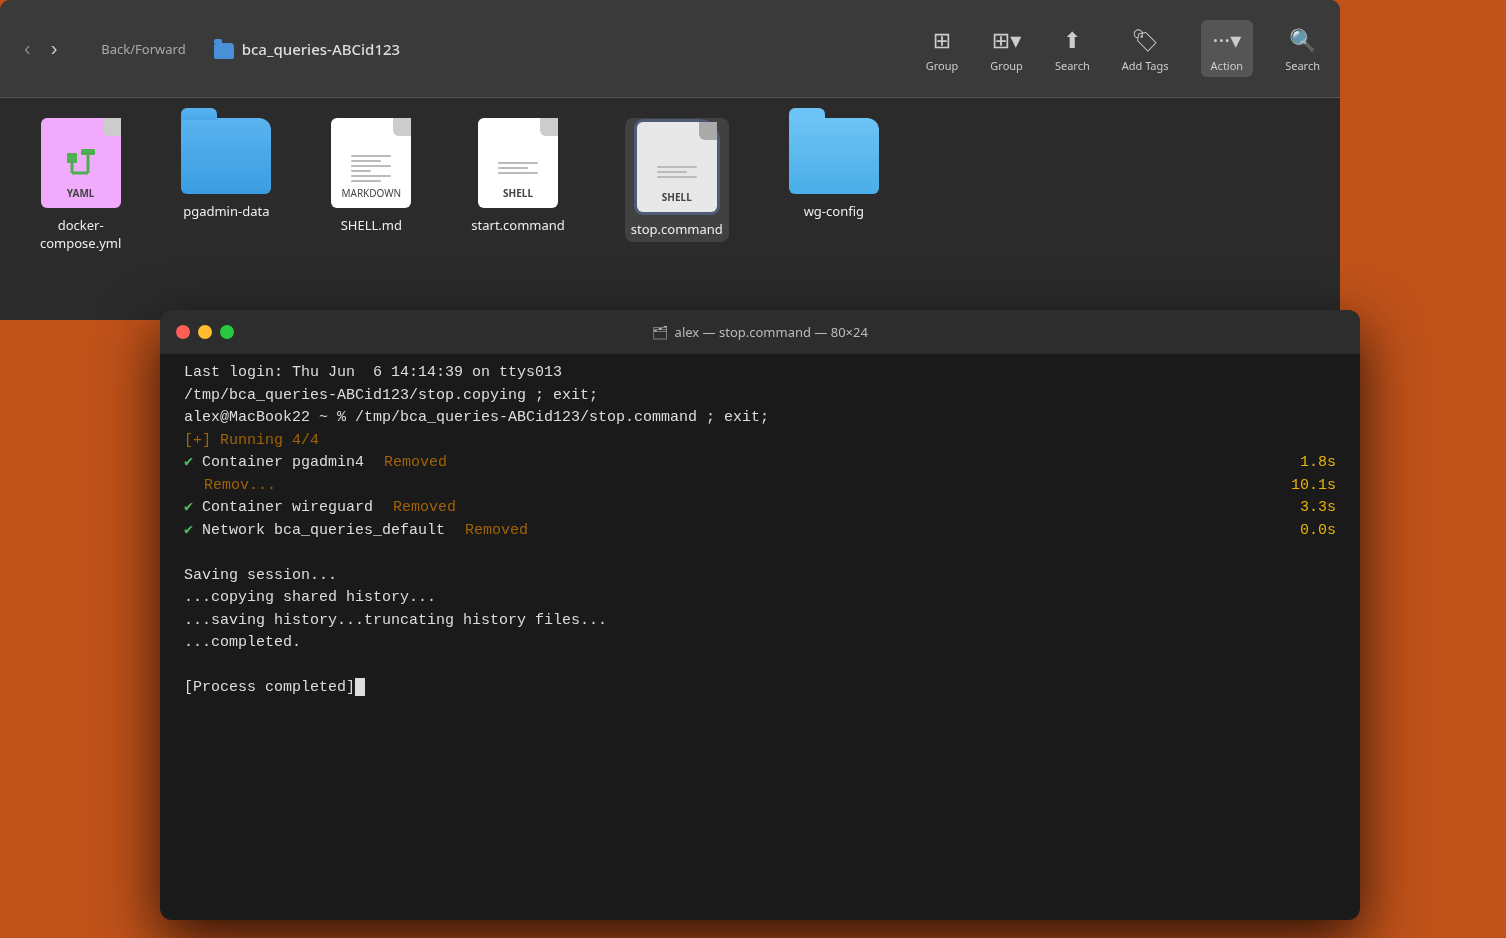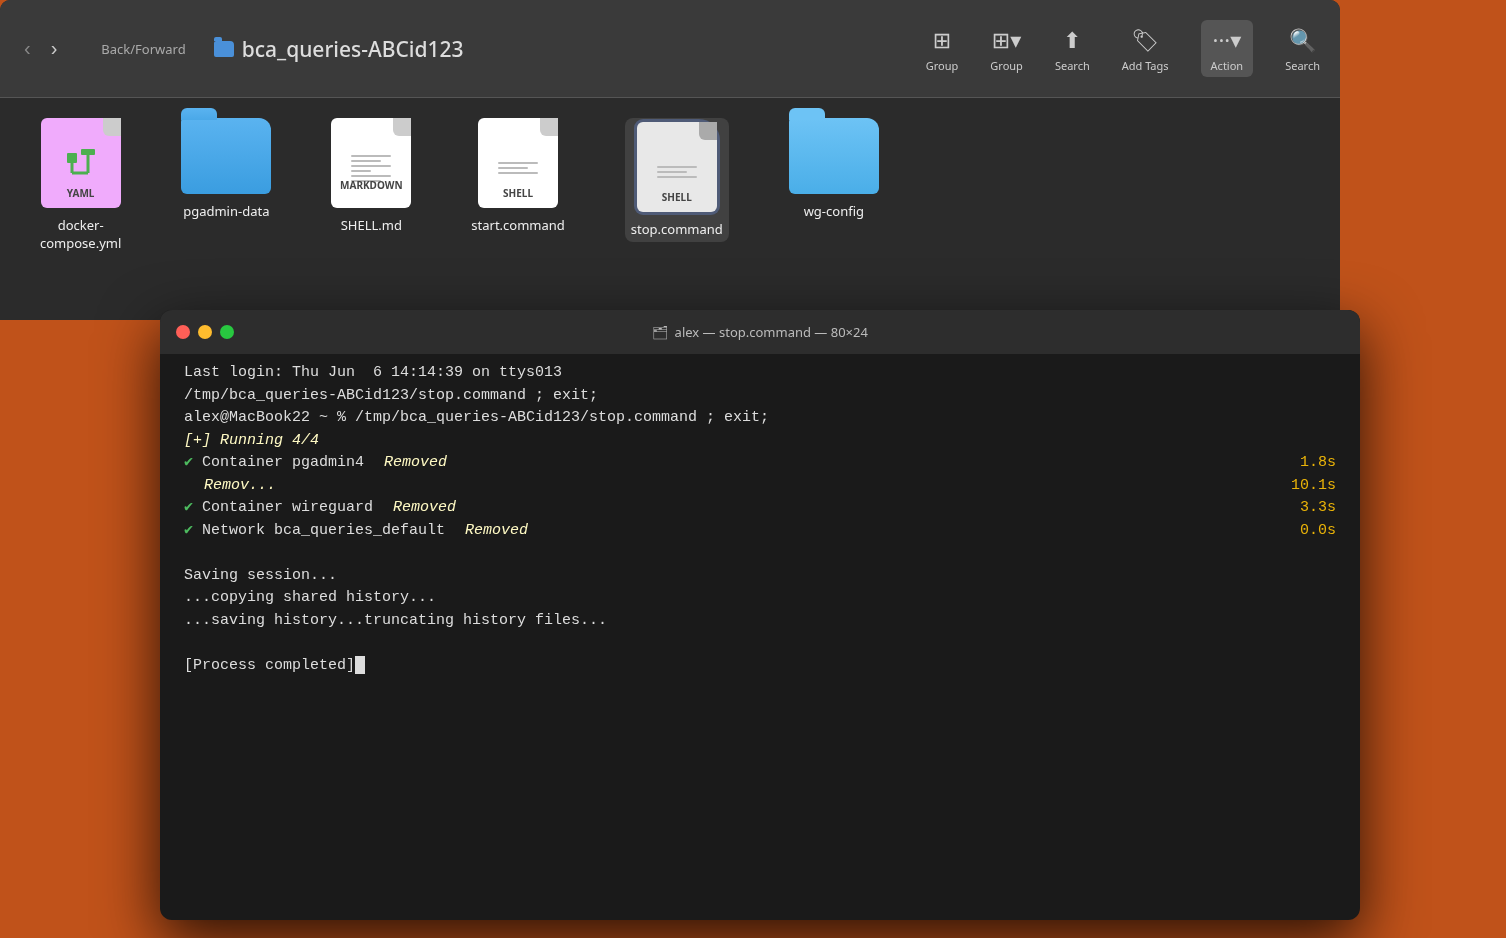--- a/index.html
+++ b/index.html
@@ -50,24 +50,24 @@
       cursor: pointer;
       padding: 4px;
     }
 
     .nav-btn.active {
       color: #ccc;
     }
 
     .toolbar-title {
       display: flex;
-      align-items: center;
+      align-items: flex-end;
       gap: 8px;
       color: #ddd;
-      font-size: 21px;
+      font-size: 15px;
       font-weight: 500;
       flex: 1;
     }
 
     .folder-icon-sm {
       width: 20px;
       height: 16px;
       background: #4a90d9;
       border-radius: 2px 4px 2px 2px;
       position: relative;
@@ -291,24 +291,24 @@
       top: 0;
       right: 0;
       width: 18px;
       height: 18px;
       background: #ccc;
       border-radius: 0 0 0 6px;
     }
 
     .icon-markdown .file-ext {
       position: absolute;
-      bottom: 16px;
+      bottom: 8px;
       font-size: 10px;
       color: #444;
-      font-weight: bold;
+      font-weight: normal;
     }
 
     .icon-folder-light {
       width: 90px;
       height: 76px;
       background: linear-gradient(180deg, #6dc3f5 0%, #4aaee8 100%);
       border-radius: 4px 12px 6px 6px;
       position: relative;
     }
 
@@ -376,21 +376,21 @@
       padding: 8px 24px;
       font-family: 'Menlo', 'Monaco', 'Courier New', monospace;
       font-size: 15px;
       line-height: 1.5;
       color: #ddd;
       height: calc(100% - 44px);
       overflow-y: auto;
     }
 
     .term-line { white-space: pre; }
-    .term-green { color: #fef9c3; font-style: italic; }
+    .term-green { color: #a16207; }
     .term-purple { color: #eab308; }
     .term-white { color: #ddd; }
 
     .cursor {
       display: inline-block;
       width: 10px;
       height: 18px;
       background: #ddd;
       vertical-align: text-bottom;
     }
@@ -524,21 +524,21 @@
       <div class="traffic-light tl-green"></div>
     </div>
     <div class="terminal-title">
       <span>🗂</span>
       <span>alex — stop.command — 80×24</span>
     </div>
   </div>
 
   <div class="terminal-body">
     <div class="term-line term-white">Last login: Thu Jun  6 14:14:39 on ttys013</div>
-    <div class="term-line term-white">/tmp/bca_queries-ABCid123/stop.command ; exit;</div>
+    <div class="term-line term-white">/tmp/bca_queries-ABCid123/stop.copying ; exit;</div>
     <div class="term-line term-white">alex@MacBook22 ~ % /tmp/bca_queries-ABCid123/stop.command ; exit;</div>
     <div class="term-line term-green">[+] Running 4/4</div>
 
     <div class="term-row">
       <span class="term-white"><span class="ck">✔</span> Container pgadmin4</span>
       <span style="flex:1; padding: 0 20px;"><span class="term-green">Removed</span></span>
       <span class="term-purple">1.8s</span>
     </div>
     <div class="term-row">
       <span style="flex:1; padding: 0 20px;"><span class="term-green">Remov...</span></span>
@@ -552,16 +552,17 @@
     <div class="term-row">
       <span class="term-white"><span class="ck">✔</span> Network bca_queries_default</span>
       <span style="flex:1; padding: 0 20px;"><span class="term-green">Removed</span></span>
       <span class="term-purple">0.0s</span>
     </div>
 
     <div class="term-line">&nbsp;</div>
     <div class="term-line term-white">Saving session...</div>
     <div class="term-line term-white">...copying shared history...</div>
     <div class="term-line term-white">...saving history...truncating history files...</div>
+    <div class="term-line term-white">...completed.</div>
     <div class="term-line">&nbsp;</div>
     <div class="term-line term-white">[Process completed]<span class="cursor"></span></div>
   </div>
 </div>
 
 </body></html>

